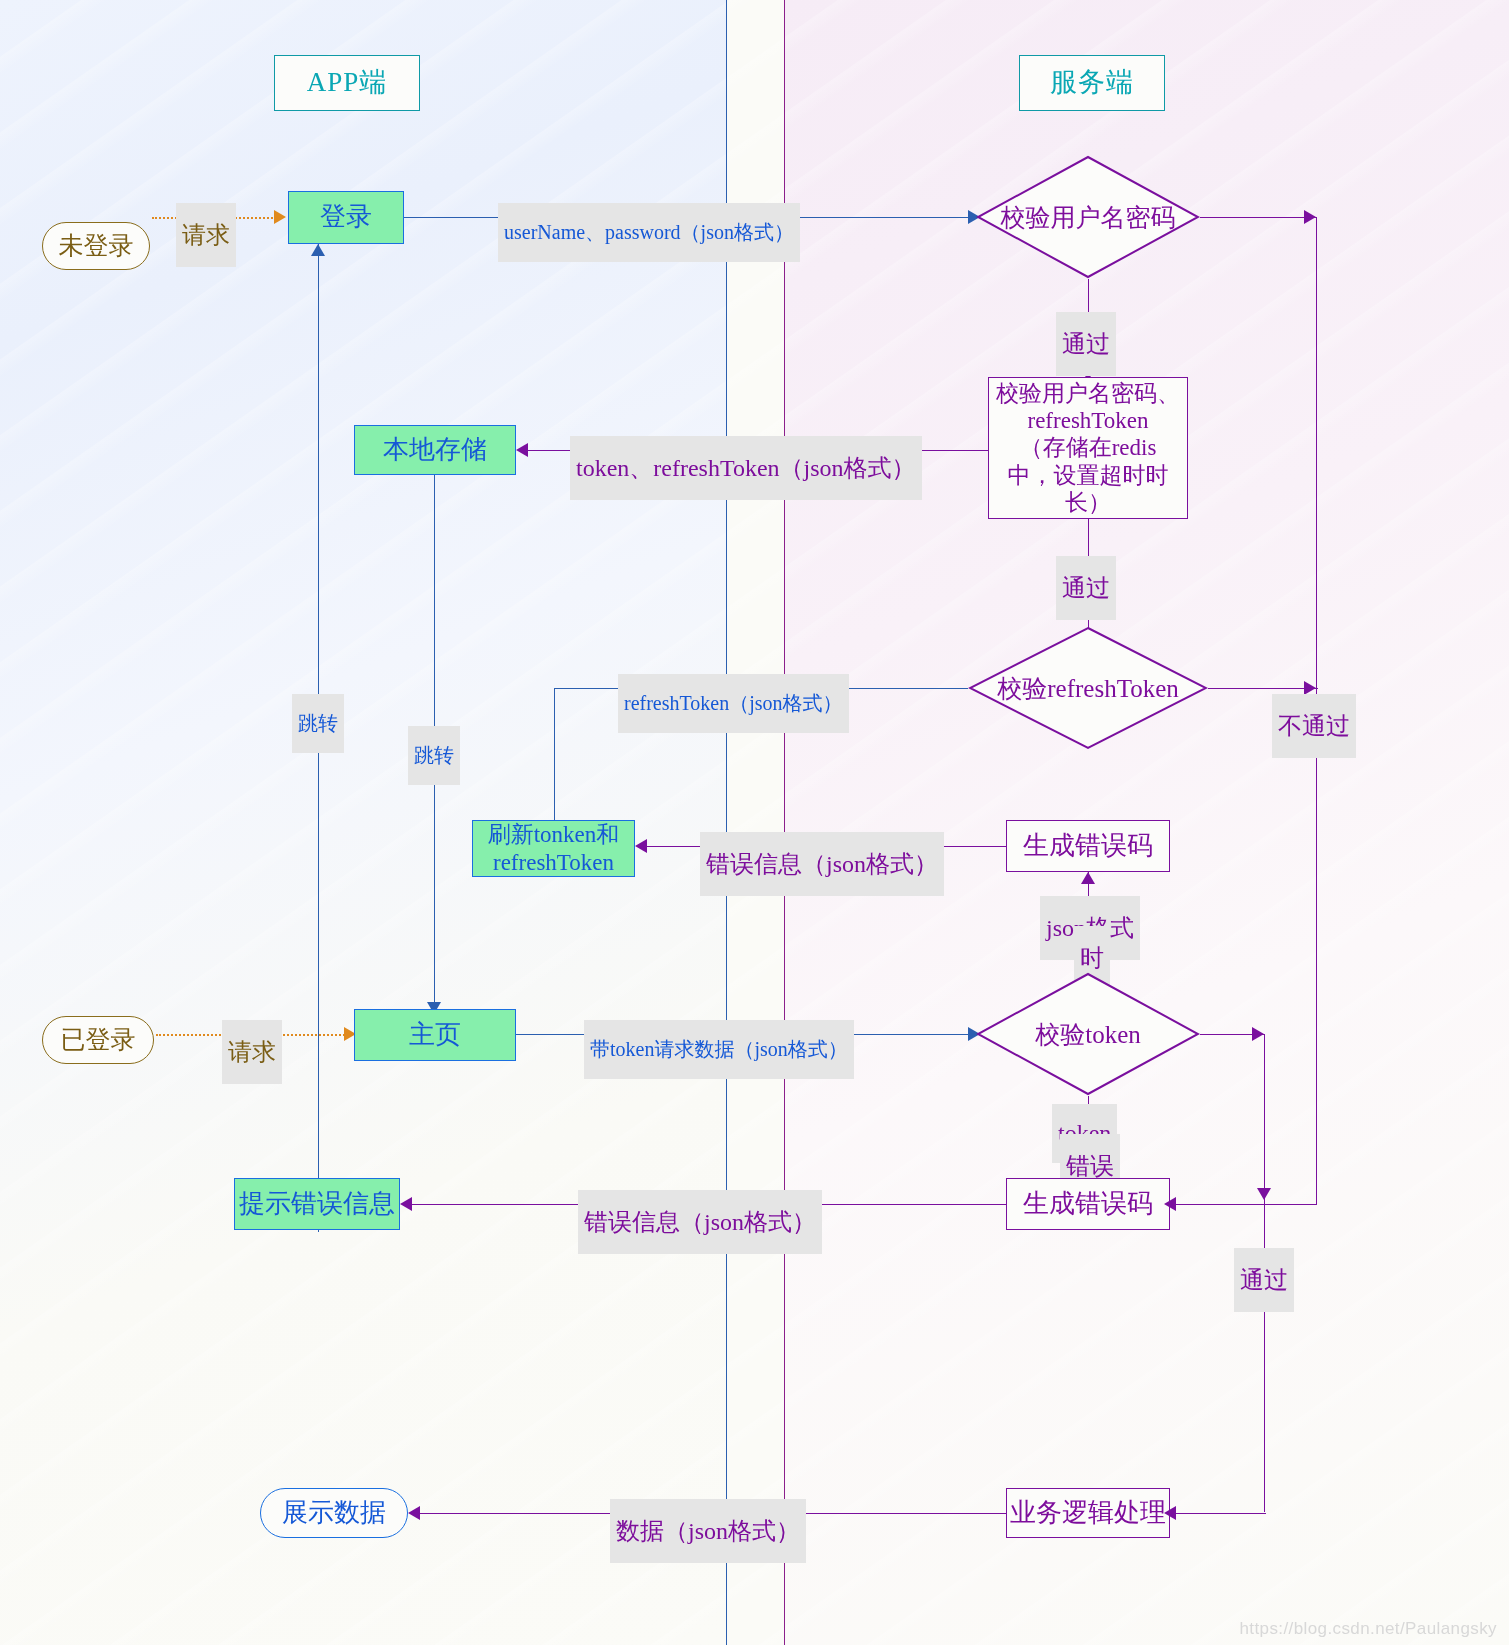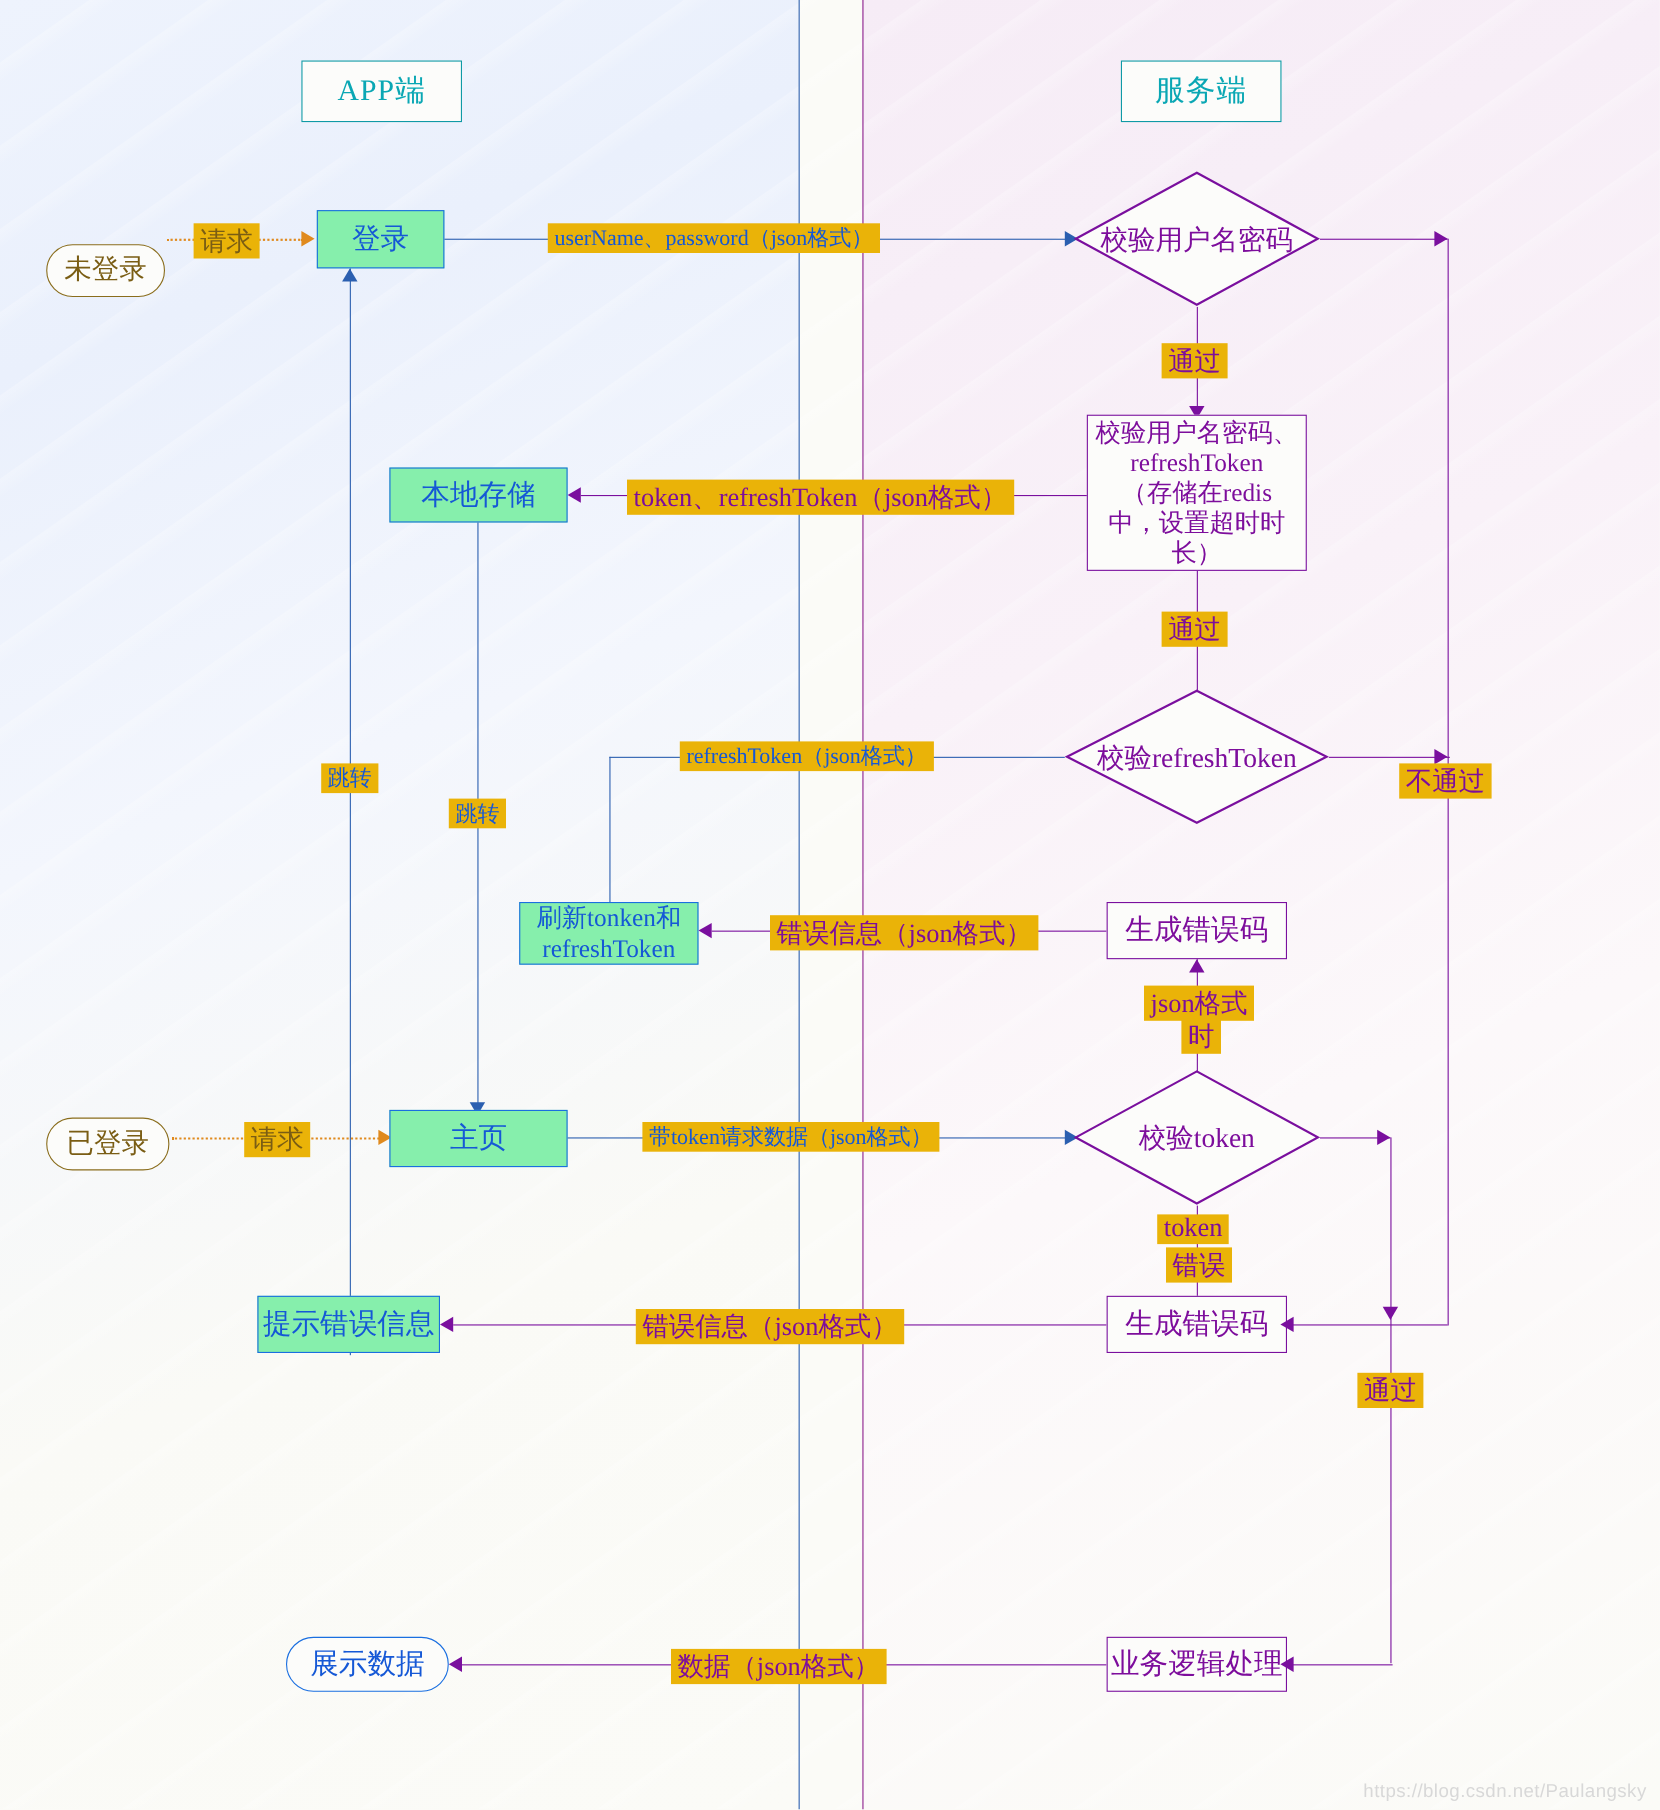--- a/index.html
+++ b/index.html
@@ -76,21 +76,21 @@
   .arr-r-blue{border-top:7px solid transparent;border-bottom:7px solid transparent;border-left:12px solid #2b5fb0;}
   .arr-d-blue{border-left:7px solid transparent;border-right:7px solid transparent;border-top:12px solid #2b5fb0;}
   .arr-u-blue{border-left:7px solid transparent;border-right:7px solid transparent;border-bottom:12px solid #2b5fb0;}
   .arr-r-purple{border-top:7px solid transparent;border-bottom:7px solid transparent;border-left:12px solid #7a0f9e;}
   .arr-l-purple{border-top:7px solid transparent;border-bottom:7px solid transparent;border-right:12px solid #7a0f9e;}
   .arr-d-purple{border-left:7px solid transparent;border-right:7px solid transparent;border-top:12px solid #7a0f9e;}
   .arr-u-purple{border-left:7px solid transparent;border-right:7px solid transparent;border-bottom:12px solid #7a0f9e;}
   .arr-r-orange{border-top:7px solid transparent;border-bottom:7px solid transparent;border-left:12px solid #e08a1e;}
 
   
-  .elbl{position:absolute;white-space:nowrap;background:#eab308;padding:0 6px;}
+  .elbl{position:absolute;white-space:nowrap;background:#e5e5e5;padding:16px 6px;}
   .lbl-blue{color:#1558d6;font-size:20px;}
   .lbl-purple{color:#7d0d9c;font-size:24px;}
   .lbl-orange{color:#7a5d14;font-size:24px;}
   .lbl-c{text-align:center;}
 
   #watermark{
     position:absolute;right:12px;bottom:6px;color:#d8d8d8;font-size:17px;
     font-family:"Liberation Sans",sans-serif;letter-spacing:.4px;
   }
 </style>

